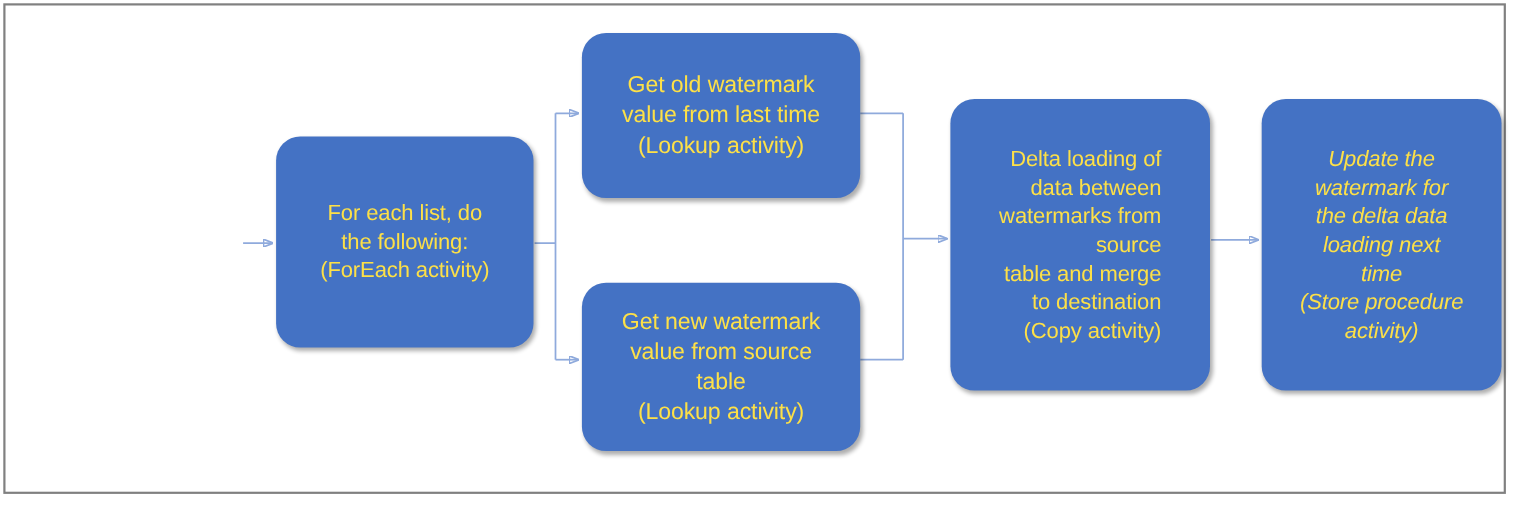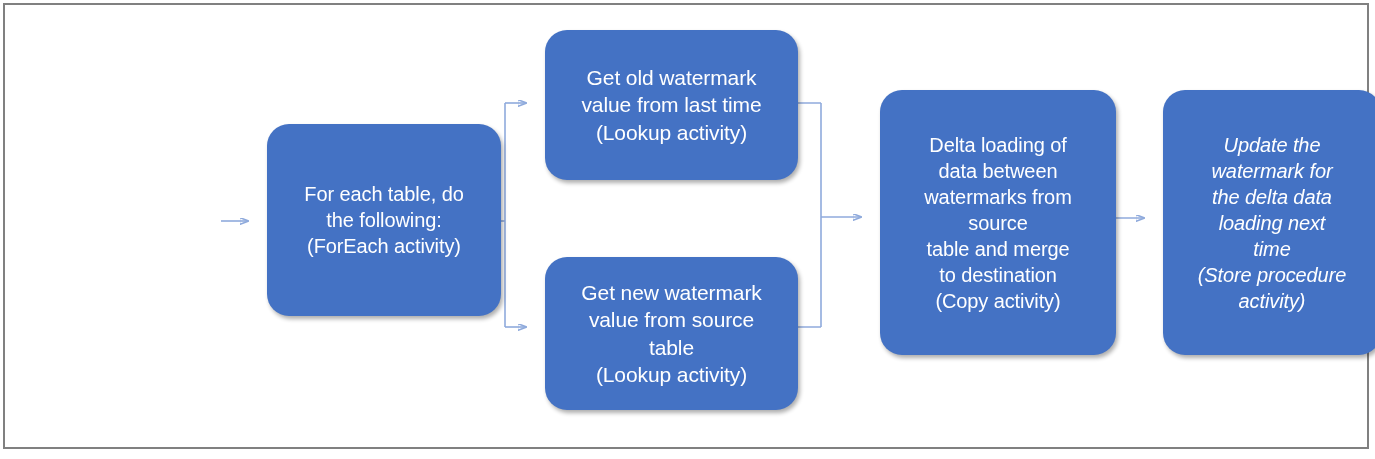--- a/index.html
+++ b/index.html
@@ -27,42 +27,41 @@
     position: absolute;
     left: 0;
     top: 0;
     width: 100%;
     height: 100%;
   }
   .node {
     position: absolute;
     background: #4472c4;
     border-radius: 22px;
-    color: #ffffff;
+    color: #fde047;
     display: flex;
     align-items: center;
     justify-content: center;
     text-align: center;
     box-sizing: border-box;
     box-shadow: 2px 3px 4px rgba(0,0,0,0.32);
     padding: 4px 8px;
-    margin-left: 16px;
   }
   .node-label {
     white-space: pre-line;
     line-height: 1.30;
     font-size: 21px;
     letter-spacing: -0.1px;
   }
   
   #node-pass      { left: 19px;   top: 125px; width: 196px; height: 185px; }
   #node-foreach   { left: 246px;  top: 119px; width: 234px; height: 192px; }
   #node-oldwm     { left: 524px;  top: 25px;  width: 253px; height: 150px; }
   #node-newwm     { left: 524px;  top: 252px; width: 253px; height: 153px; border-radius: 22px; }
-  #node-delta     { left: 859px;  top: 85px;  width: 236px; height: 265px; }
+  #node-delta     { left: 859px;  top: 85px;  width: 236px; height: 265px; text-align: right; }
   #node-update    { left: 1142px; top: 85px;  width: 218px; height: 265px; font-style: italic; }
 
   #node-pass .node-label    { font-size: 20px; }
   #node-foreach .node-label { font-size: 20px; }
   #node-oldwm .node-label   { font-size: 21px; }
   #node-newwm .node-label   { font-size: 21px; }
   #node-delta .node-label   { font-size: 20px; }
   #node-update .node-label  { font-size: 20px; }
 
   svg#connectors {
@@ -109,21 +108,21 @@
 
       <line x1="816" y1="98" x2="816" y2="322"></line>
 
       <line x1="816" y1="212" x2="856" y2="212" marker-end="url(#arrowhead)"></line>
 
       <line x1="1096" y1="213" x2="1139" y2="213" marker-end="url(#arrowhead)"></line>
     </svg>
 
 
     <div class="node" id="node-foreach">
-      <span class="node-label">For each table, do
+      <span class="node-label">For each list, do
 the following:
 (ForEach activity)</span>
     </div>
 
     <div class="node" id="node-oldwm">
       <span class="node-label">Get old watermark
 value from last time
 (Lookup activity)</span>
     </div>
 

